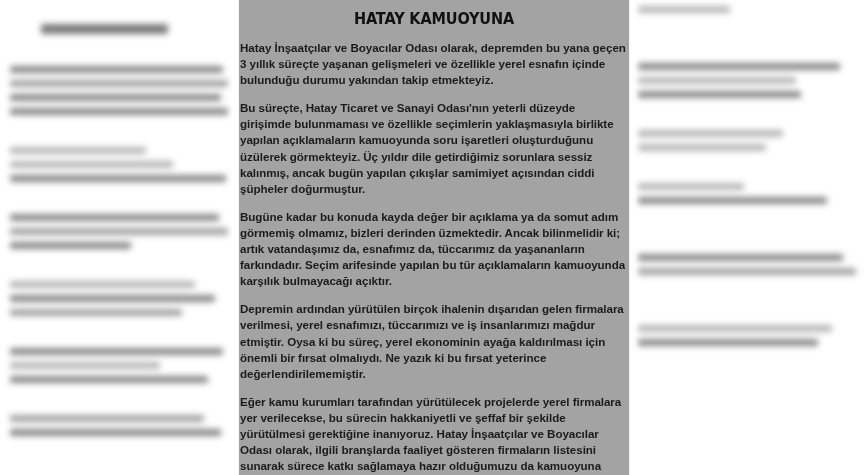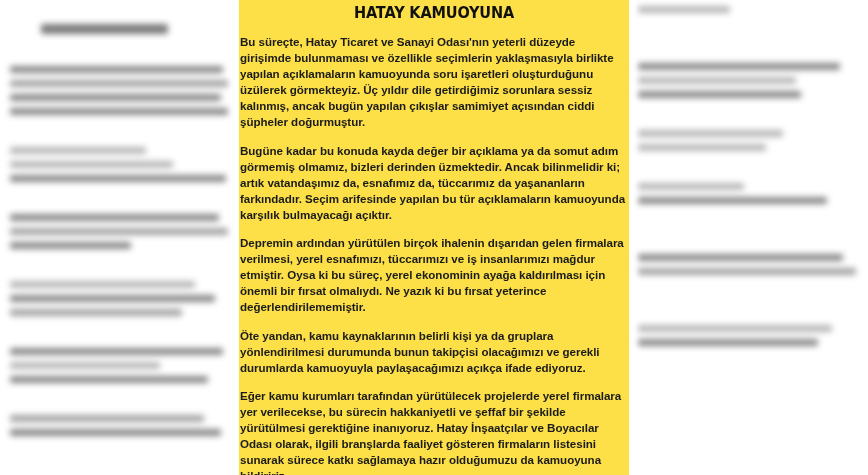--- a/index.html
+++ b/index.html
@@ -69,23 +69,23 @@
   .blur-col .bgap { height: 18px; }
 
   
   .article {
     position: absolute;
     left: 238px;
     top: 0;
     width: 392px;
     height: 475px;
     z-index: 2;
-    background: #fde047;
+    background: #a3a3a3;
     box-sizing: border-box;
-    padding: 0 0 0 0;
+    padding: 6px 0 0 0;
   }
 
   .headline {
     font-family: "DejaVu Sans", "Liberation Sans", sans-serif;
     font-weight: 700;
     font-size: 16.5px;
     line-height: 20px;
     letter-spacing: -0.2px;
     color: #111111;
     text-align: center;
@@ -217,23 +217,23 @@
   </div>
 
   <div class="edge l"></div>
   <div class="edge r"></div>
 
   <div class="article">
 
     <h1 class="headline">HATAY KAMUOYUNA</h1>
 
     <div class="body-copy">
+      <p class="para">Hatay İnşaatçılar ve Boyacılar Odası olarak, depremden bu yana geçen 3 yıllık süreçte yaşanan gelişmeleri ve özellikle yerel esnafın içinde bulunduğu durumu yakından takip etmekteyiz.</p>
       <p class="para">Bu süreçte, Hatay Ticaret ve Sanayi Odası'nın yeterli düzeyde girişimde bulunmaması ve özellikle seçimlerin yaklaşmasıyla birlikte yapılan açıklamaların kamuoyunda soru işaretleri oluşturduğunu üzülerek görmekteyiz. Üç yıldır dile getirdiğimiz sorunlara sessiz kalınmış, ancak bugün yapılan çıkışlar samimiyet açısından ciddi şüpheler doğurmuştur.</p>
       <p class="para">Bugüne kadar bu konuda kayda değer bir açıklama ya da somut adım görmemiş olmamız, bizleri derinden üzmektedir. Ancak bilinmelidir ki; artık vatandaşımız da, esnafımız da, tüccarımız da yaşananların farkındadır. Seçim arifesinde yapılan bu tür açıklamaların kamuoyunda karşılık bulmayacağı açıktır.</p>
       <p class="para">Depremin ardından yürütülen birçok ihalenin dışarıdan gelen firmalara verilmesi, yerel esnafımızı, tüccarımızı ve iş insanlarımızı mağdur etmiştir. Oysa ki bu süreç, yerel ekonominin ayağa kaldırılması için önemli bir fırsat olmalıydı. Ne yazık ki bu fırsat yeterince değerlendirilememiştir.</p>
-      <p class="para">Öte yandan, kamu kaynaklarının belirli kişi ya da gruplara yönlendirilmesi durumunda bunun takipçisi olacağımızı ve gerekli durumlarda kamuoyuyla paylaşacağımızı açıkça ifade ediyoruz.</p>
       <p class="para">Eğer kamu kurumları tarafından yürütülecek projelerde yerel firmalara yer verilecekse, bu sürecin hakkaniyetli ve şeffaf bir şekilde yürütülmesi gerektiğine inanıyoruz. Hatay İnşaatçılar ve Boyacılar Odası olarak, ilgili branşlarda faaliyet gösteren firmaların listesini sunarak sürece katkı sağlamaya hazır olduğumuzu da kamuoyuna bildiririz.</p>
 
     </div>
 
   </div>
 
 </div>
 
 </body></html>

